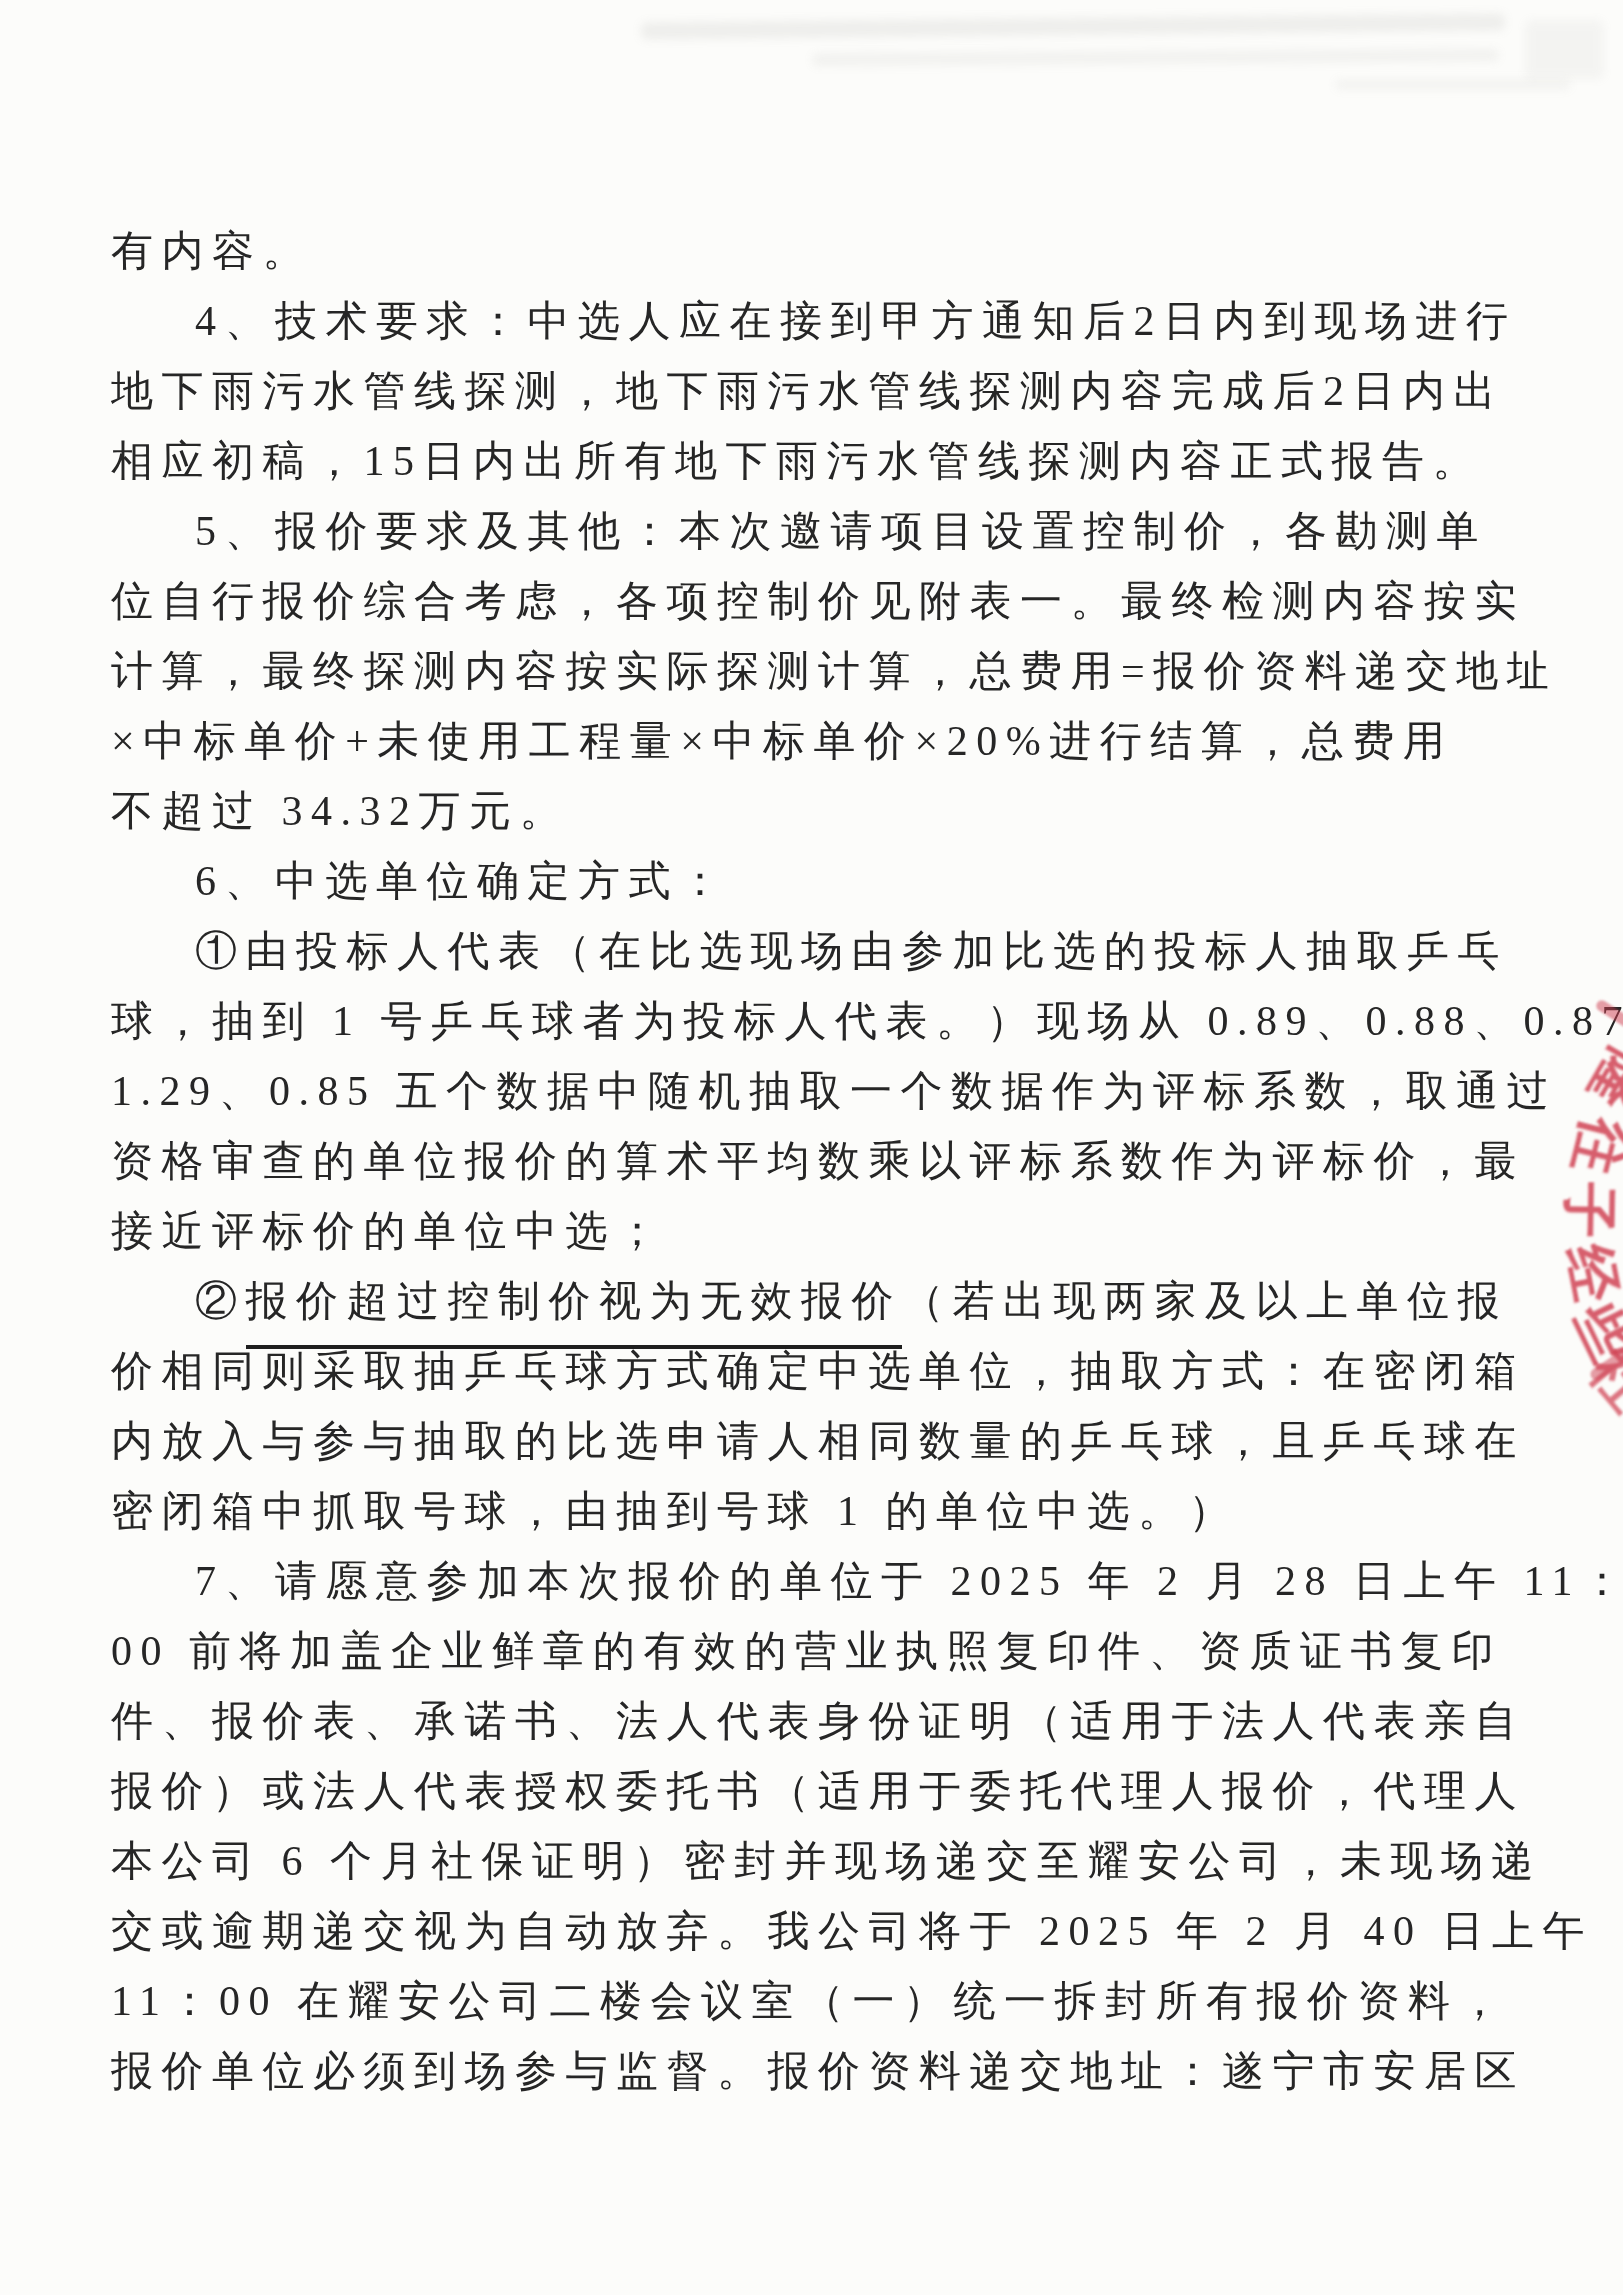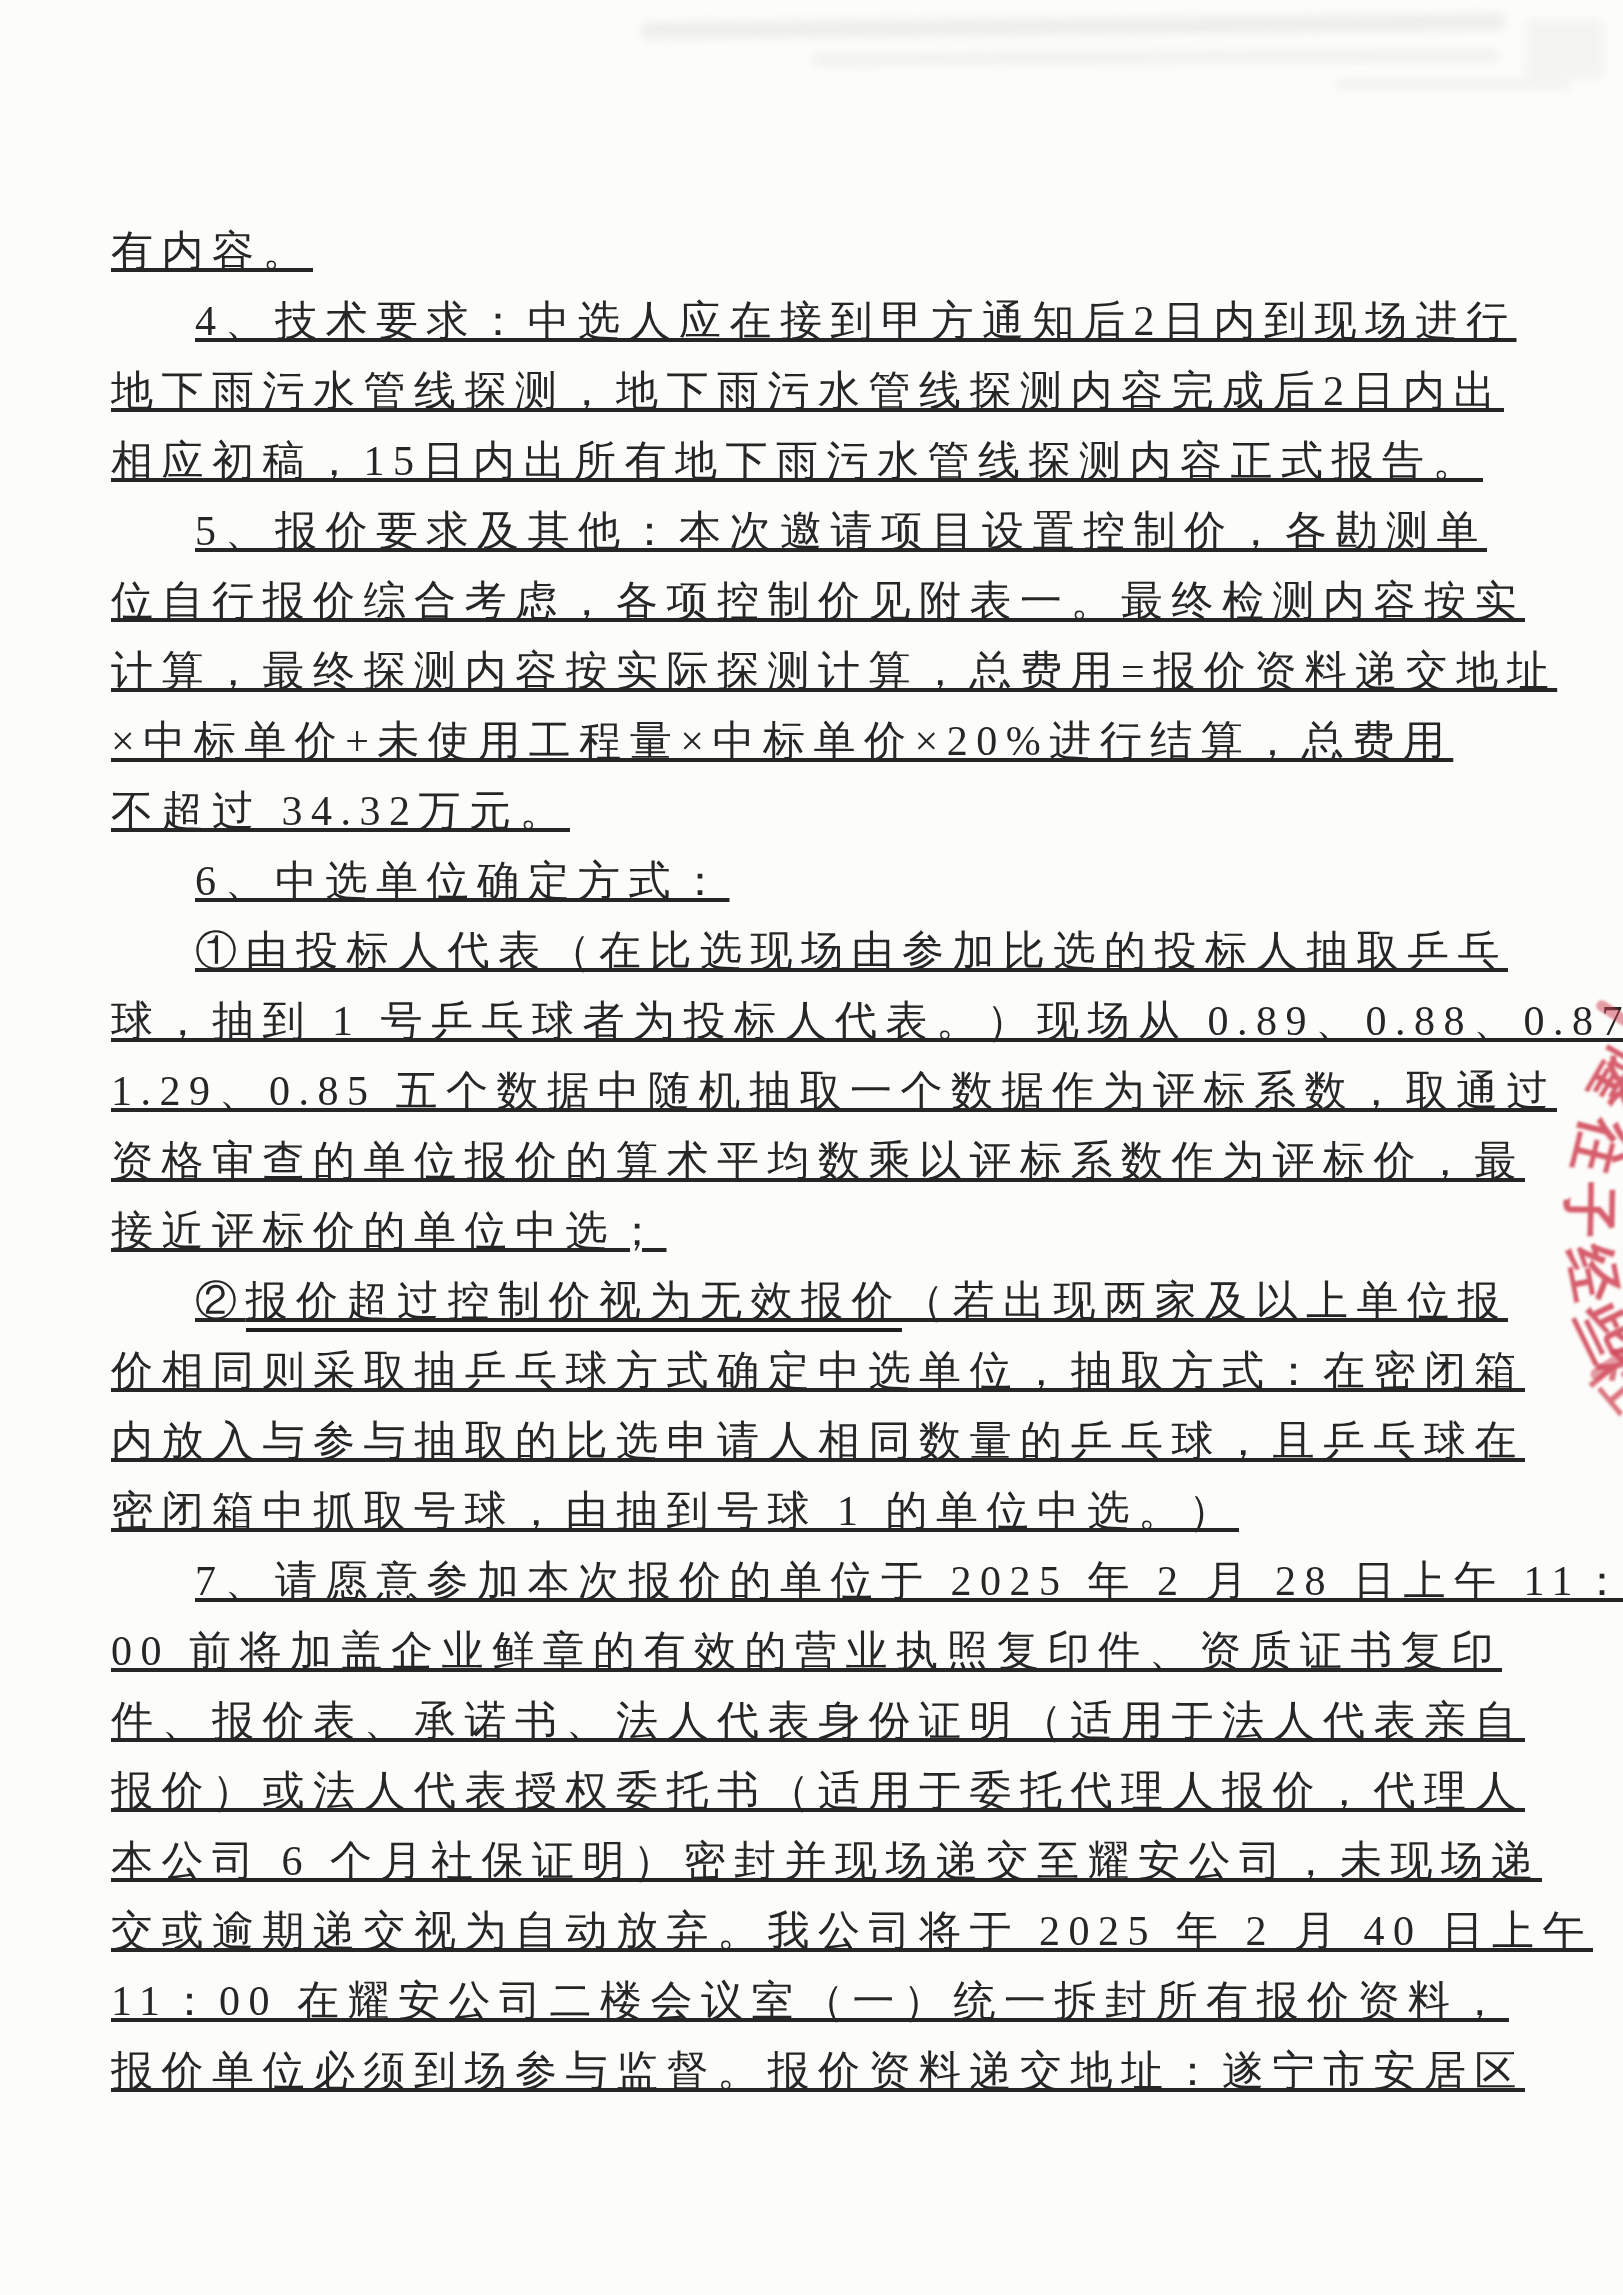--- a/index.html
+++ b/index.html
@@ -26,33 +26,32 @@
   .a2{left:812px;top:51px;width:687px;height:13px;transform:rotate(-.4deg);opacity:.10;}
   .a3{left:1335px;top:79px;width:236px;height:10.5px;opacity:.09;}
   .a4{left:1525px;top:19.6px;width:79px;height:59px;opacity:.08;}
 
   .textblock{
     position:absolute;
     left:111px;
     top:216px;
     width:1433px;
     color:#262626;
-    text-decoration:underline;
   }
   .line{
     height:70px;
     line-height:70px;
     font-size:42px;
     letter-spacing:8.5px;
     white-space:nowrap;
   }
   .indent{padding-left:84px;}
   .u{
     border-bottom:4.6px solid #1e1e1e;
-    padding-bottom:4px;
+    padding-bottom:21px;
   }
 
   
   .stamp{
     position:absolute;
     left:1525px;
     top:1011px;
     width:98px;
     height:357px;
     overflow:visible;

